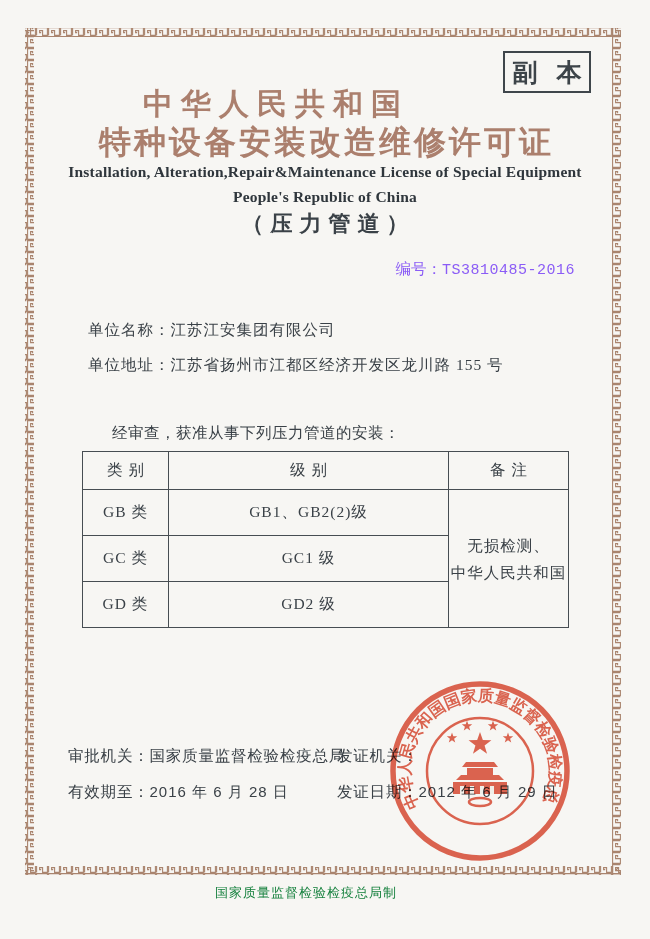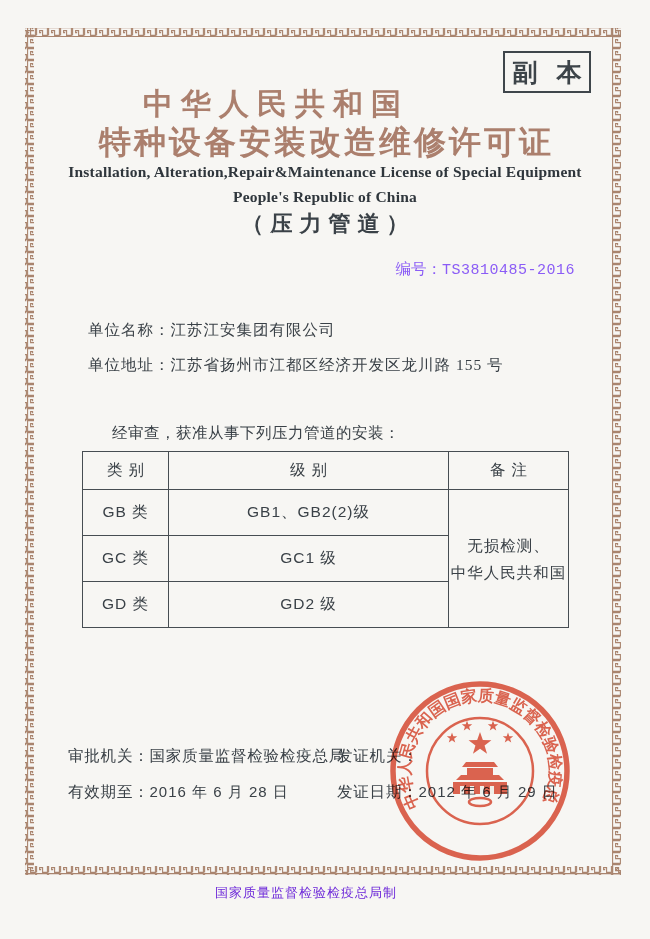--- a/index.html
+++ b/index.html
@@ -54,38 +54,38 @@
   table.scope{
     position:absolute;left:82px;top:451px;border-collapse:collapse;
     table-layout:fixed;width:486px;
   }
   table.scope th,table.scope td{
     border:1.6px solid #474d52;text-align:center;vertical-align:middle;
     font-size:15.5px;color:#3a4147;font-weight:normal;padding:0;
   }
   table.scope th{height:37px;letter-spacing:6px;text-indent:6px;}
   table.scope td{height:45px;}
-  td.code, col.c1{font-family:Liberation Sans, sans-serif;}
+  td.code, col.c1{font-family:Liberation Serif, serif;}
   td.code{font-size:15px;letter-spacing:1px;}
   td.remark{
     text-align:left;padding-left:12px;line-height:27px;font-size:15.5px;letter-spacing:1px;
   }
   .info{position:absolute;font-size:15.5px;color:#3a4147;letter-spacing:.8px;}
   .info.approval{left:68px;top:746px;}
   .info.issuer{left:337px;top:746px;}
   .info.valid{left:68px;top:782px;}
   .info.issue-date{left:337px;top:782px;}
   .date-val{font-family:"Liberation Sans","DejaVu Sans",sans-serif;font-size:15px;letter-spacing:1px;}
   .stamp-svg{
     position:absolute;left:387px;top:678px;width:186px;height:186px;
     mix-blend-mode:multiply;opacity:.85;
   }
   .doc-footer{
     position:absolute;left:0;top:884px;width:612px;text-align:center;
-    font-size:13px;color:#6d28d9;letter-spacing:1px;
+    font-size:13px;color:#15803d;letter-spacing:1px;
   }
 </style>
 </head>
 <body>
 
 <div class="page">
 
   <svg class="frame-svg" width="650" height="939">
     <defs>
       <pattern id="mh" width="12" height="9" patternUnits="userSpaceOnUse">

